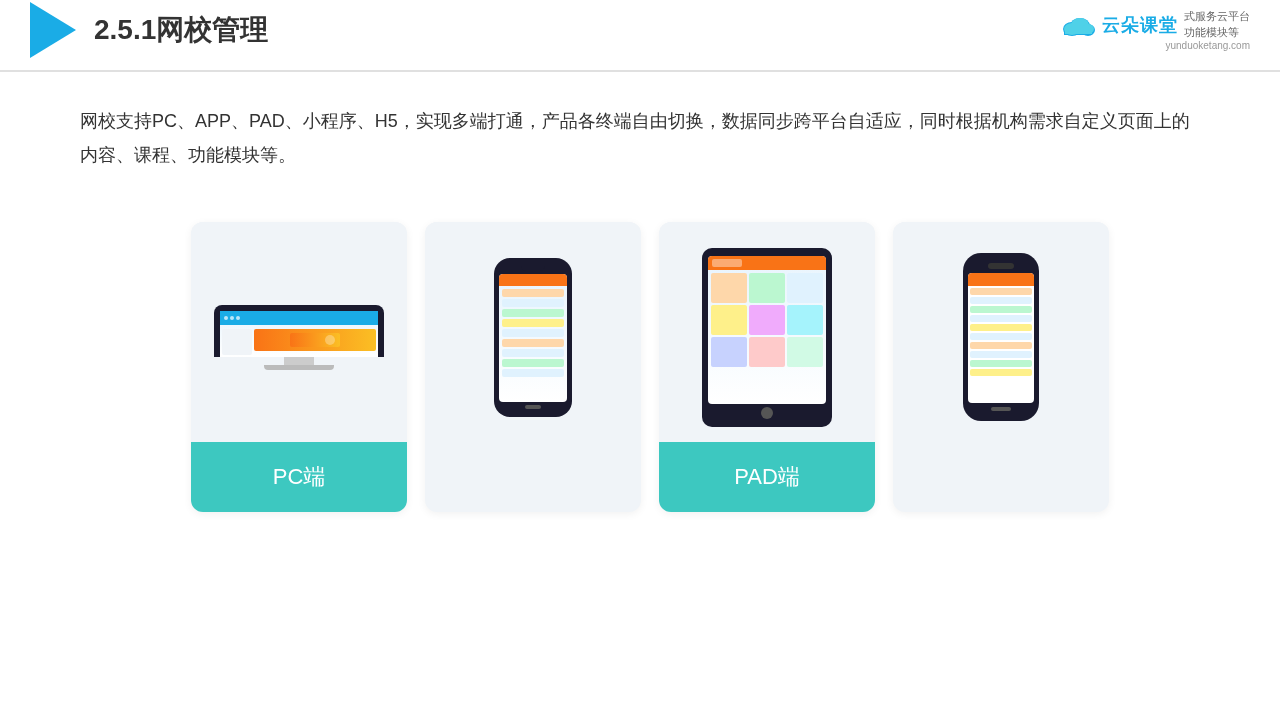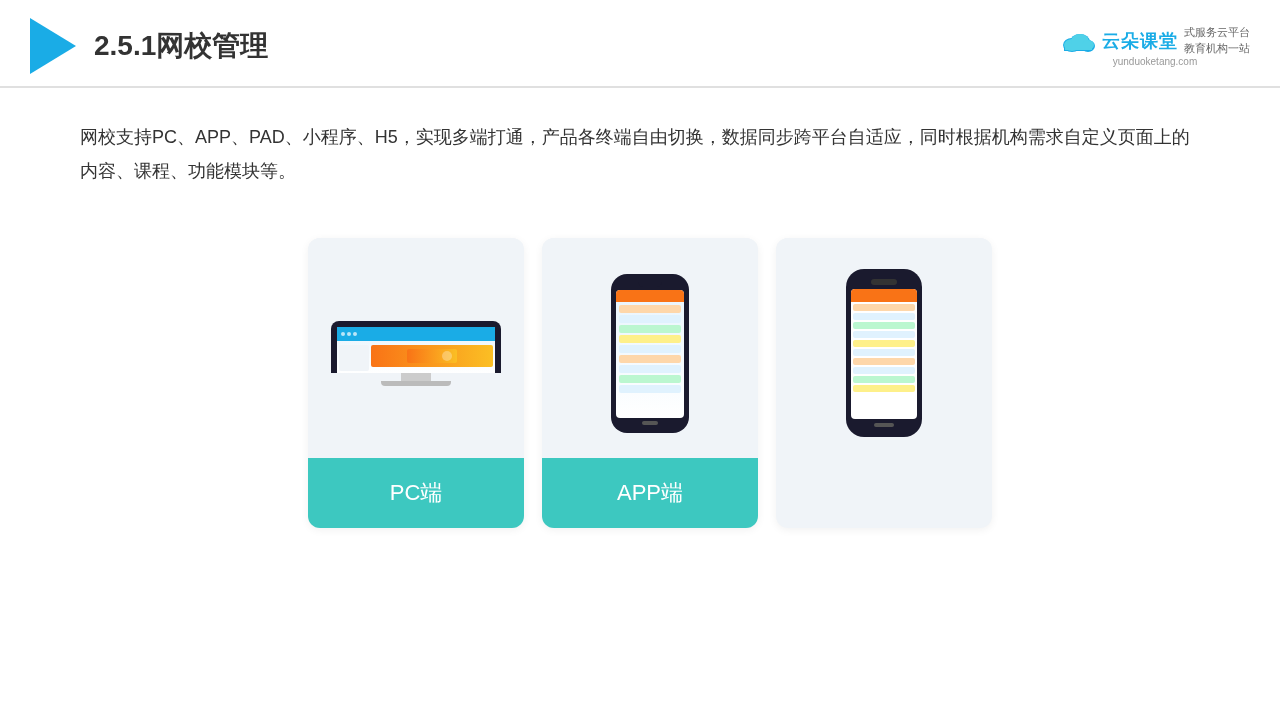--- a/index.html
+++ b/index.html
@@ -10,21 +10,21 @@
       font-family: 'Microsoft YaHei', 'PingFang SC', sans-serif;
       overflow: hidden;
       position: relative;
     }
 
     
     .header {
       display: flex;
       align-items: center;
       justify-content: space-between;
-      padding: 18px 30px 12px 30px;
+      padding: 2px 30px 12px 30px;
       border-bottom: 2px solid #e0e0e0;
     }
     .header-left {
       display: flex;
       align-items: center;
       gap: 18px;
     }
     .logo-triangle {
       width: 0;
       height: 0;
@@ -38,21 +38,21 @@
       color: #333;
     }
     .header-right {
       display: flex;
       align-items: center;
       gap: 10px;
     }
     .brand-logo {
       display: flex;
       flex-direction: column;
-      align-items: center;
+      align-items: flex-end;
     }
     .brand-logo-top {
       display: flex;
       align-items: center;
       gap: 6px;
     }
     
     .brand-name {
       font-size: 18px;
       font-weight: bold;
@@ -321,21 +321,21 @@
           <ellipse cx="28" cy="19" rx="7" ry="6" fill="#1aace6"></ellipse>
           <rect x="4" y="18" width="28" height="6" fill="#1aace6"></rect>
           <ellipse cx="12" cy="18" rx="8" ry="6" fill="#4fd1e8"></ellipse>
           <ellipse cx="20" cy="14" rx="9" ry="7" fill="#4fd1e8"></ellipse>
           <ellipse cx="28" cy="18" rx="6" ry="5" fill="#4fd1e8"></ellipse>
           <rect x="5" y="17" width="27" height="6" fill="#4fd1e8"></rect>
         </svg>
         <span class="brand-name">云朵课堂</span>
         <div>
           <div class="brand-sub">式服务云平台</div>
-          <div class="brand-sub">教育机构一站</div>
+          <div class="brand-sub">功能模块等</div>
         </div>
       </div>
       <div class="brand-url">yunduoketang.com</div>
     </div>
   </div>
 </div>
 
 <div class="description">
   <span>网校支持PC、APP、PAD、小程序、H5，实现多端打通，产品各终端自由切换，数据同步跨平台自适应，同时根据机构需求自定义页面上的内容、课程、功能模块等。</span>
 </div>
@@ -404,23 +404,48 @@
               <div class="phone-row orange"></div>
               <div class="phone-row"></div>
               <div class="phone-row green"></div>
               <div class="phone-row"></div>
             </div>
           </div>
           <div class="phone-home"></div>
         </div>
       </div>
     </div>
-    <div class="device-label">APP端</div>
-  </div>
-
+  </div>
+
+  <div class="device-card">
+    <div class="device-image-area">
+      <div class="tablet-mock">
+        <div class="tablet-outer">
+          <div class="tablet-screen">
+            <div class="tablet-topbar">
+              <div style="width:30px;height:8px;background:rgba(255,255,255,0.4);border-radius:2px;"></div>
+            </div>
+            <div class="tablet-content">
+              <div class="tablet-card"></div>
+              <div class="tablet-card"></div>
+              <div class="tablet-card"></div>
+              <div class="tablet-card"></div>
+              <div class="tablet-card"></div>
+              <div class="tablet-card"></div>
+              <div class="tablet-card" style="background:#c7d2fe"></div>
+              <div class="tablet-card" style="background:#fecaca"></div>
+              <div class="tablet-card" style="background:#d1fae5"></div>
+            </div>
+          </div>
+          <div class="tablet-home-btn"></div>
+        </div>
+      </div>
+    </div>
+    <div class="device-label">PAD端</div>
+  </div>
 
   <div class="device-card">
     <div class="device-image-area">
       <div class="phone-mock">
         <div class="mini-phone-outer">
           <div class="mini-phone-notch-bar"></div>
           <div class="mini-phone-screen">
             <div class="mini-phone-topbar"></div>
             <div class="mini-phone-body">
               <div class="mini-phone-row orange"></div>

